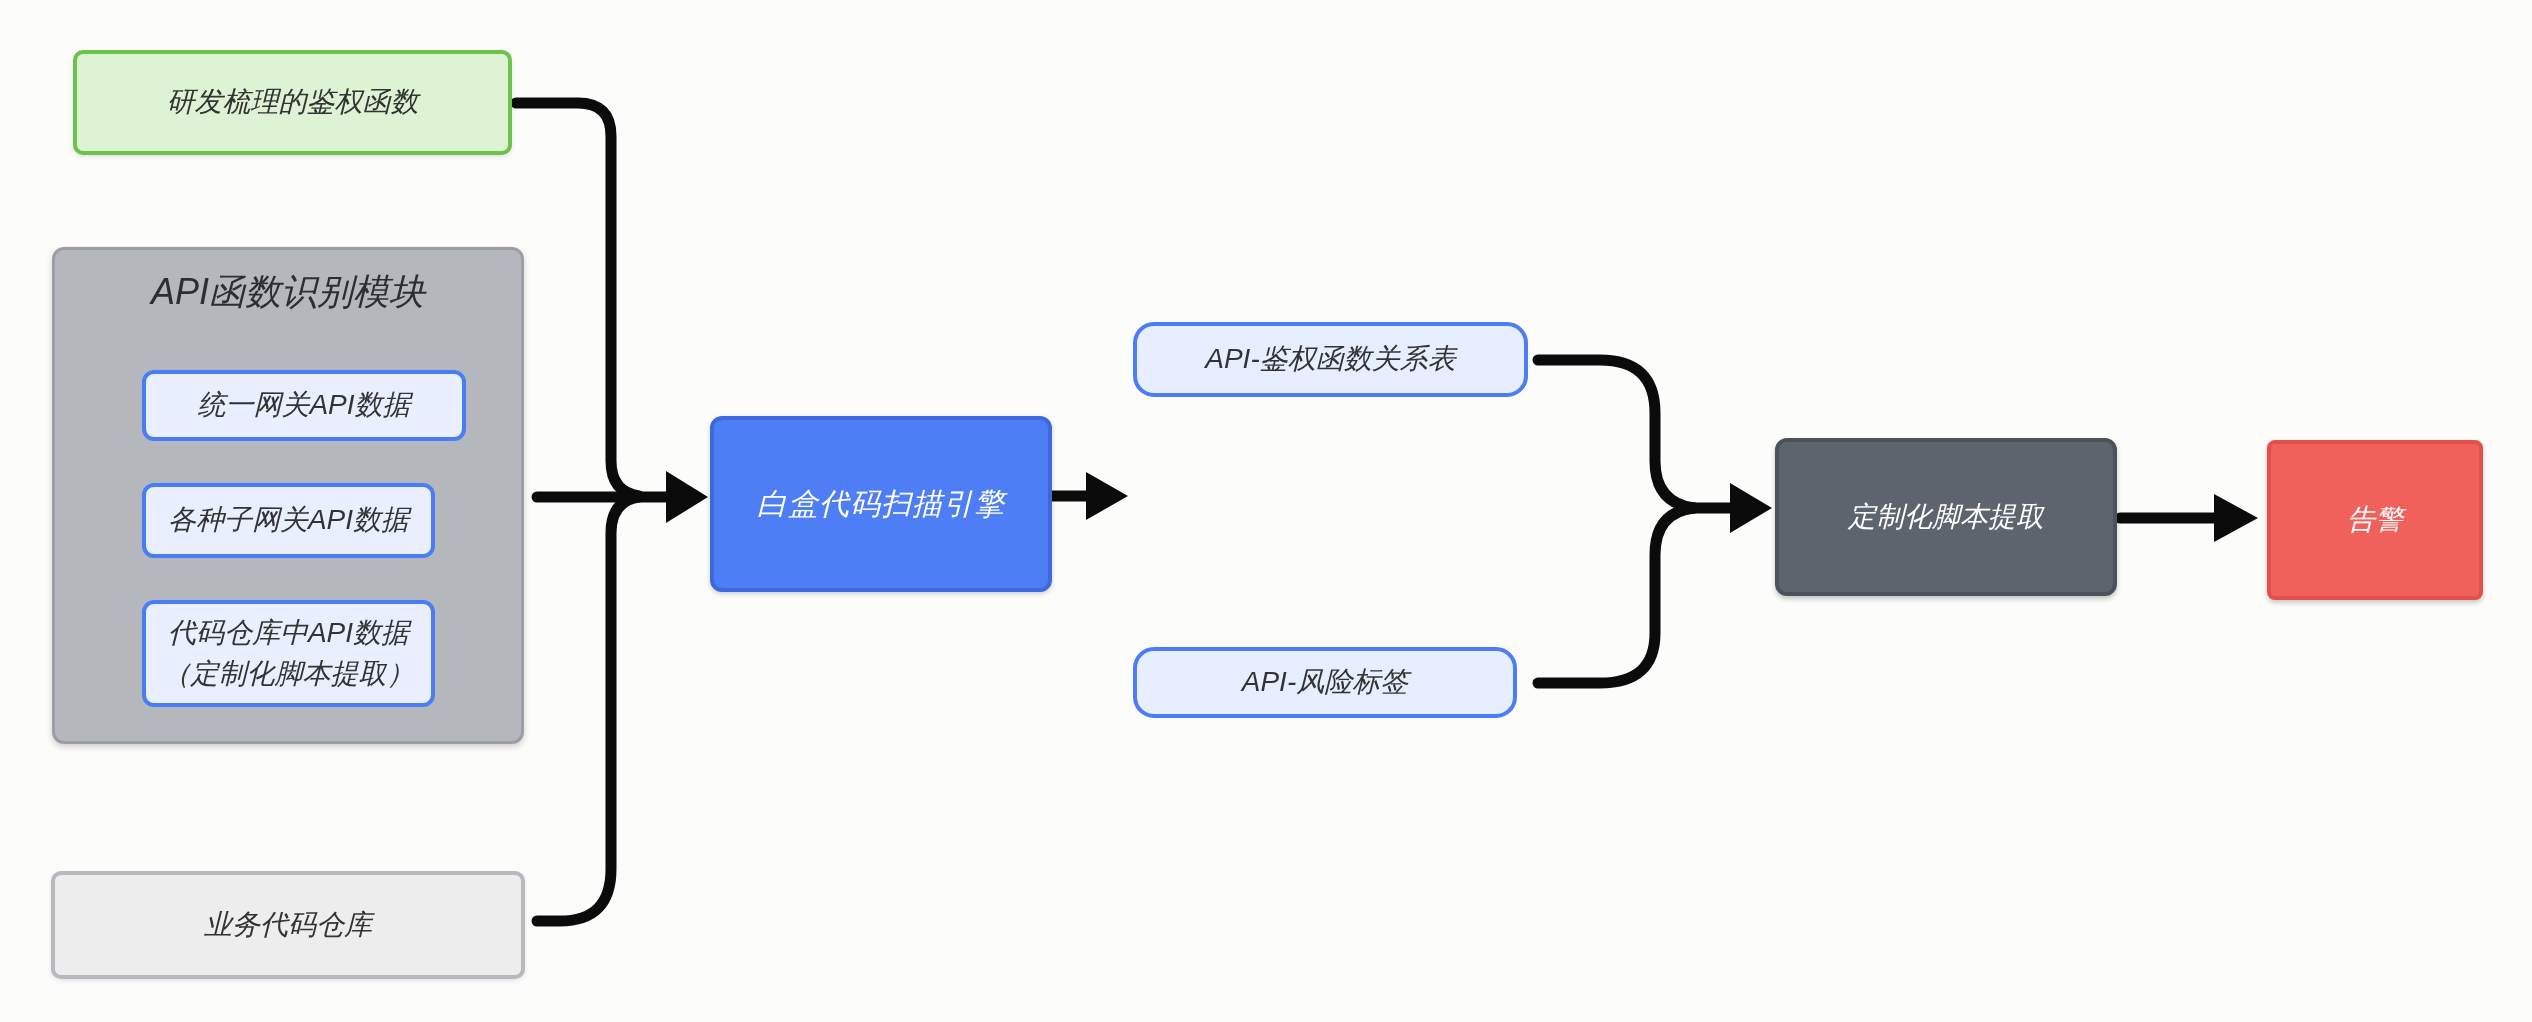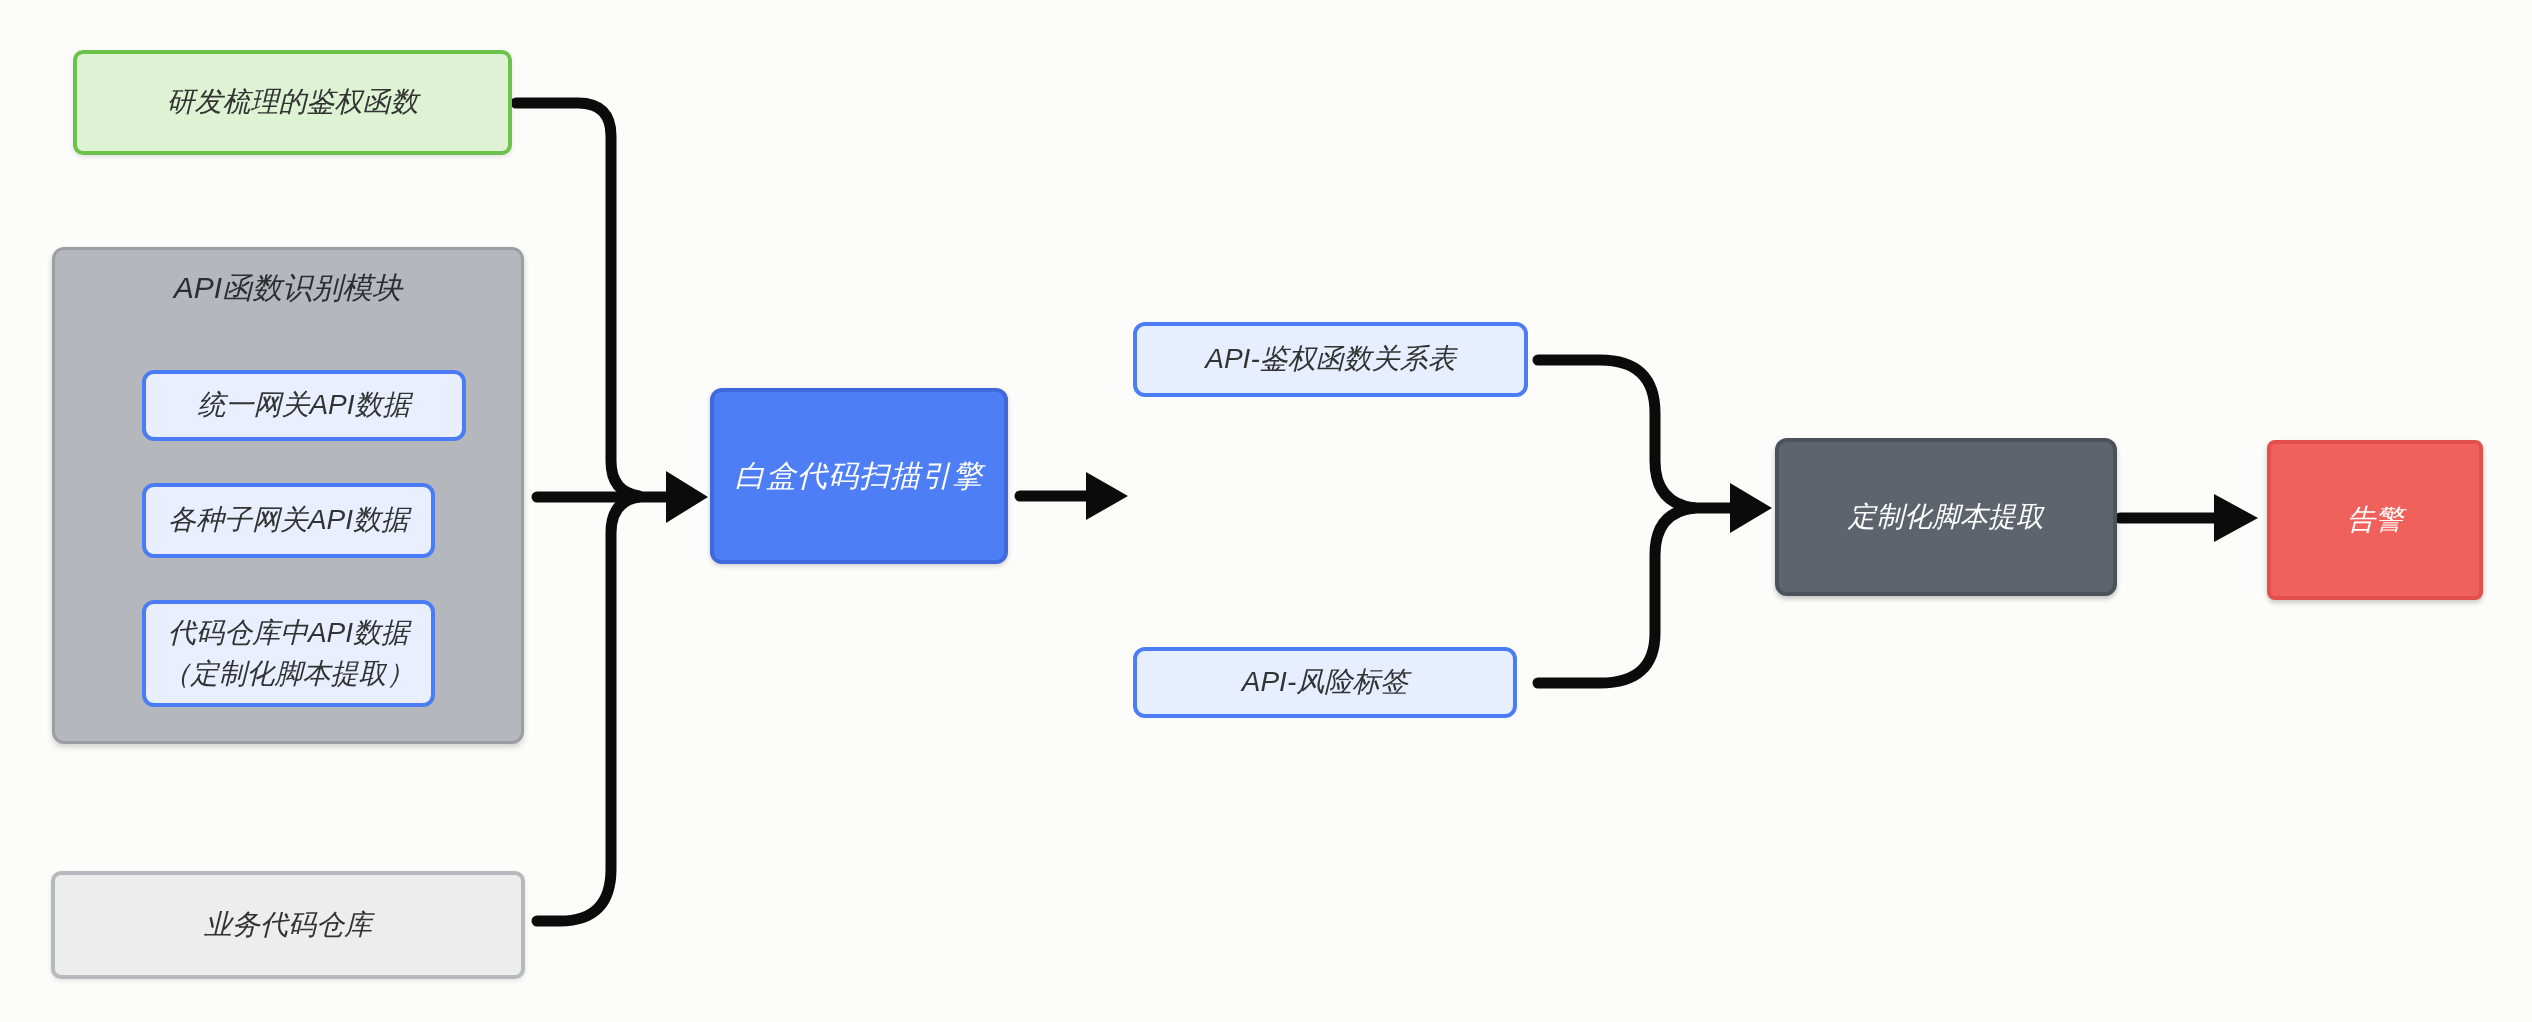--- a/index.html
+++ b/index.html
@@ -49,52 +49,52 @@
     left:52px;top:247px;width:472px;height:497px;
     background:#b4b7bc;
     border:3px solid #9b9fa5;
     border-radius:12px;
     box-shadow:0 3px 6px rgba(0,0,0,0.18);
   }
   .container-title{
     position:absolute;
     left:52px;top:268px;width:472px;
     text-align:center;
-    font-size:30px;
+    font-size:36px;
     color:#2c2e32;
   }
   .box-inner{
     background:#e9efff;
     border:4px solid #4a7cf5;
     border-radius:12px;
   }
   .box-inner-1{left:142px;top:370px;width:324px;height:71px;}
   .box-inner-2{left:142px;top:483px;width:293px;height:75px;}
   .box-inner-3{left:142px;top:600px;width:293px;height:107px;}
   .box-bottom{
     left:51px;top:871px;width:474px;height:108px;
     background:#ededee;
     border:4px solid #b6b9be;
     border-radius:10px;
     box-shadow:0 2px 4px rgba(0,0,0,0.10);
   }
   .box-blue{
-    left:710px;top:388px;width:298px;height:176px;
+    left:710px;top:416px;width:342px;height:176px;
     background:#4e7ef5;
     border:4px solid #3f68da;
     border-radius:12px;
     color:#ffffff;
     font-size:30px;
     letter-spacing:1px;
     box-shadow:0 2px 5px rgba(0,0,0,0.18);
   }
   .box-api{
     background:#e7eeff;
     border:4px solid #4b7ef5;
-    border-radius:12px;
+    border-radius:21px;
   }
   .box-api-1{left:1133px;top:322px;width:395px;height:75px;}
   .box-api-2{left:1133px;top:647px;width:384px;height:71px;}
   .box-dark{
     left:1775px;top:438px;width:342px;height:158px;
     background:#5e646d;
     border:4px solid #4c525b;
     border-radius:12px;
     color:#ffffff;
     box-shadow:0 3px 5px rgba(0,0,0,0.22);

